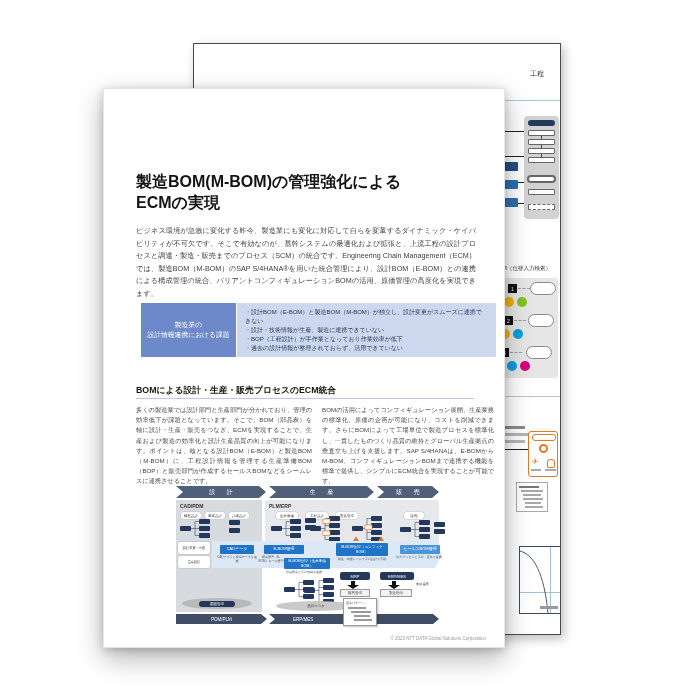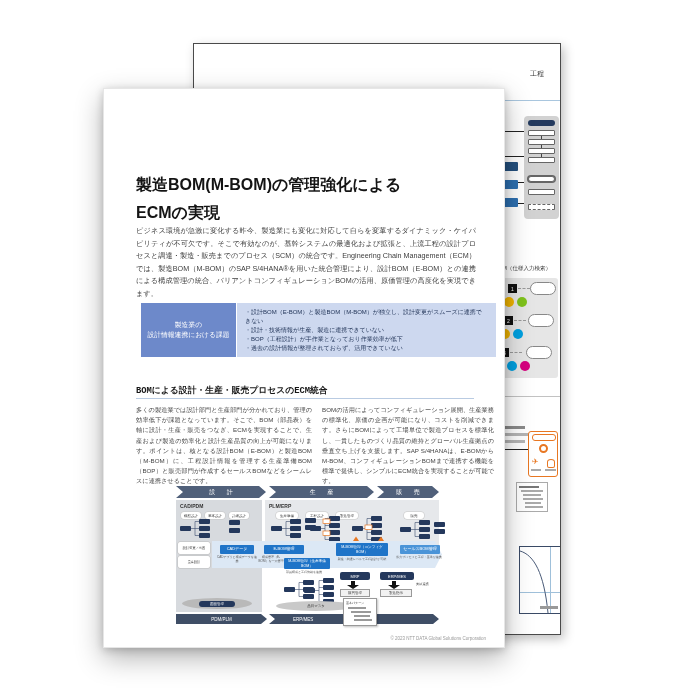--- a/index.html
+++ b/index.html
@@ -33,27 +33,27 @@
   .bp-tree{position:absolute;left:322px;top:438px;width:32px;height:30px;background:#fff;border:0.5px solid #aaa;}
   .bp-graph{position:absolute;left:325px;top:502px;width:41px;height:68px;border:1px solid #3a4a66;border-right:none;background:#fff;}
   .g-v{position:absolute;left:30px;top:0;width:1px;height:100%;background:#9fc0da;}
   .g-h{position:absolute;left:0;top:45px;width:100%;height:1px;background:#9fc0da;}
 
   
   .front-page{position:absolute;left:103px;top:88px;width:402px;height:560px;background:#fff;
     box-shadow:0 10px 26px rgba(0,0,0,.30),0 2px 8px rgba(0,0,0,.18);z-index:2;overflow:hidden;border:1px solid #e6e6e6;}
   .fp-header{position:absolute;left:0;top:0;right:0;height:62px;background:#0c1730;}
   .brand{position:absolute;left:52px;top:22px;color:#fff;font-size:12px;font-weight:bold;letter-spacing:.4px;}
-  .fp-title{position:absolute;left:32px;top:82px;font-size:16px;font-weight:bold;color:#141414;line-height:28px;white-space:pre-line;}
+  .fp-title{position:absolute;left:32px;top:82px;font-size:16px;font-weight:bold;color:#141414;line-height:21px;white-space:pre-line;}
   .fp-intro{position:absolute;left:32px;top:136px;width:340px;font-size:7.2px;line-height:12.6px;color:#3c3c3c;text-align:justify;}
   .co-left{position:absolute;left:37px;top:214px;width:95px;height:54px;background:#6d89ca;color:#fff;font-size:6.8px;
     display:flex;align-items:center;justify-content:center;text-align:center;white-space:pre-line;line-height:10px;}
   .co-right{position:absolute;left:133px;top:214px;width:259px;height:54px;background:#cdd8ef;padding:5px 8px;}
   .co-right div{font-size:6px;line-height:9px;color:#1d3054;}
-  .fp-h2{position:absolute;left:32px;top:296px;font-size:8.8px;font-weight:bold;color:#161616;font-family:Liberation Mono, monospace;}
+  .fp-h2{position:absolute;left:32px;top:296px;font-size:8.8px;font-weight:bold;color:#161616;}
   .fp-h2-rule{position:absolute;left:32px;right:30px;top:309px;height:1px;background:#b9cbe2;}
   .colL{position:absolute;left:32px;top:316px;width:176px;font-size:6.2px;line-height:10.2px;color:#454545;text-align:justify;}
   .colR{position:absolute;left:218px;top:316px;width:172px;font-size:6.2px;line-height:10.2px;color:#454545;text-align:justify;}
   .fp-footer{position:absolute;right:18px;top:547px;font-size:4.5px;color:#999;}
 
   
   .dg{position:absolute;left:72px;top:397px;width:278px;height:142px;}
   .chev{position:absolute;top:0;height:12px;background:#50607a;color:#fff;font-size:6px;display:flex;align-items:center;justify-content:center;
     letter-spacing:5px;text-indent:5px;clip-path:polygon(0 0,calc(100% - 7px) 0,100% 50%,calc(100% - 7px) 100%,0 100%,7px 50%);}
   .panel{position:absolute;top:14px;}

